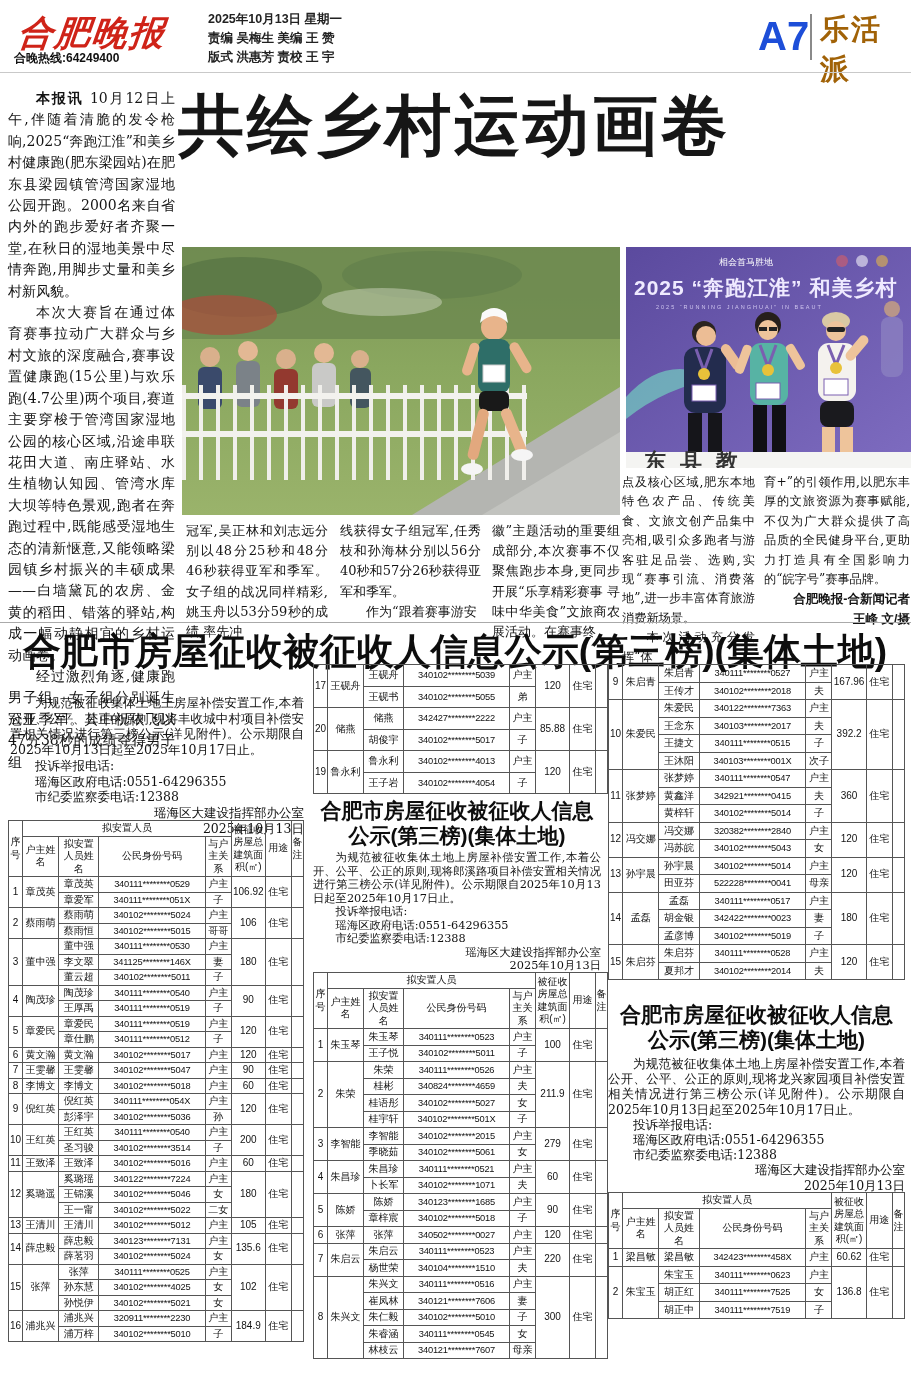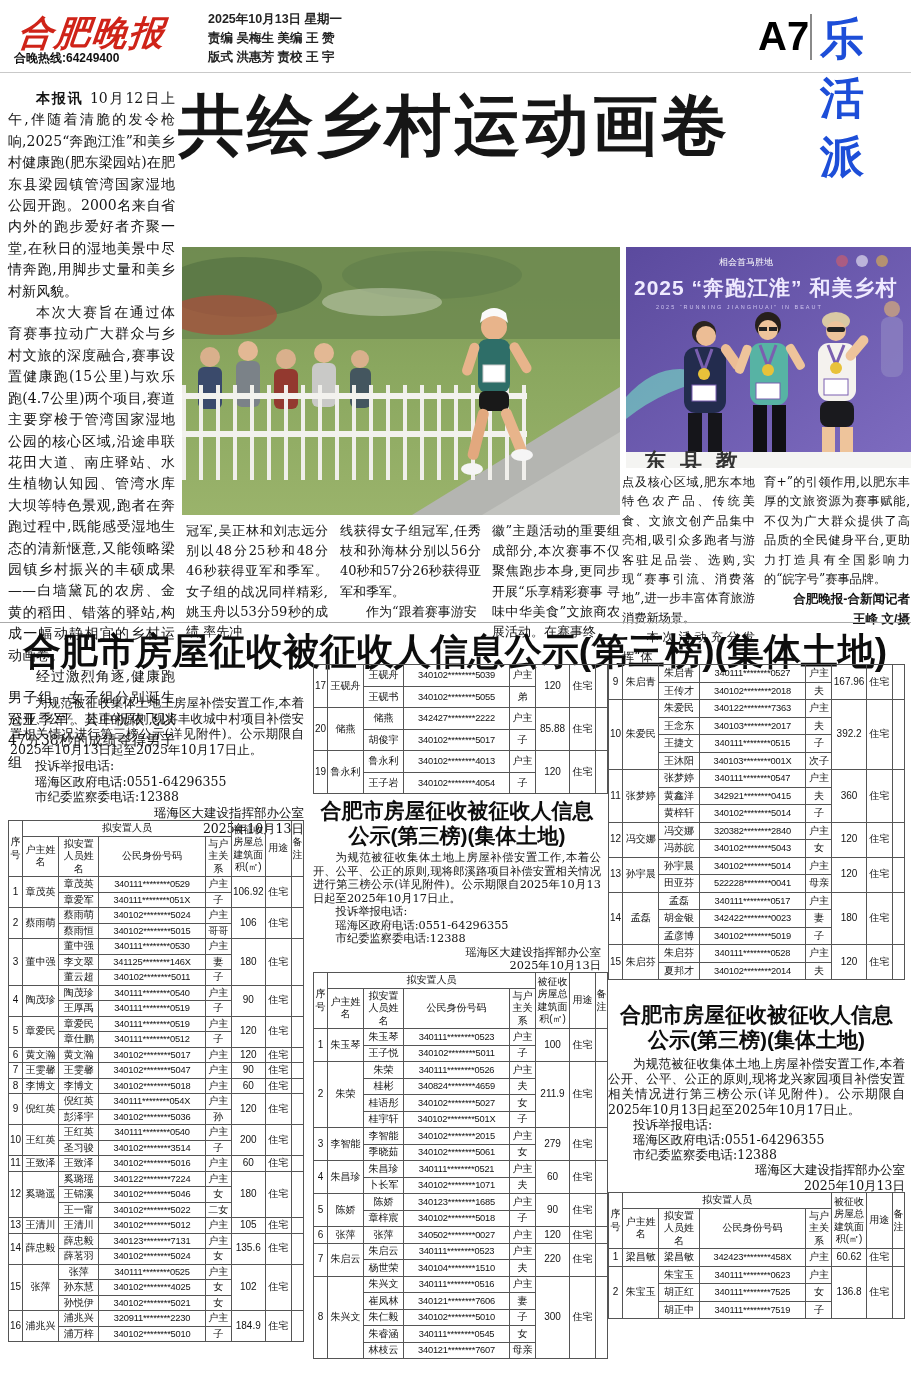--- a/index.html
+++ b/index.html
@@ -4,22 +4,22 @@
 <style>
   html,body{margin:0;padding:0;background:#e8e8e8;}
   #page{position:relative;width:911px;height:1378px;background:#fff;margin:0 auto;overflow:hidden;
         font-family:"DejaVu Serif","Liberation Serif",serif;color:#111;}
   .abs{position:absolute;}
   .sans{font-family:"Liberation Sans","DejaVu Sans",sans-serif;}
   
   .logo{font-size:35px;font-weight:900;font-style:italic;color:#cf2318;transform:skewX(-6deg);letter-spacing:2px;}
   .hotline{font-size:12px;font-weight:700;}
   .mh-line{font-size:12.5px;line-height:19px;font-weight:700;color:#222;}
-  .page-no{font-size:40px;font-weight:900;color:#000000;}
-  .section-name{font-size:44px;font-weight:900;color:#1d4ed8;letter-spacing:2px;}
+  .page-no{font-size:40px;font-weight:900;color:#1d4ed8;}
+  .section-name{font-size:29px;font-weight:900;color:#a16207;letter-spacing:2px;}
   .vrule{width:2px;background:#8a8a8a;}
   .hrule{height:1px;background:#c9c9c9;left:0;width:911px;}
   
   .headline{font-family:"Liberation Sans","DejaVu Sans",sans-serif;font-weight:900;color:#161616;
             font-size:66px;line-height:79px;letter-spacing:3px;white-space:nowrap;}
   .artcol{text-align:justify;color:#141414;}
   .c1{font-size:14px;line-height:21.4px;}
   .c2{font-size:13px;line-height:20.2px;}
   .c5{font-size:12.2px;line-height:19.4px;}
   .indent{text-indent:2em;}

